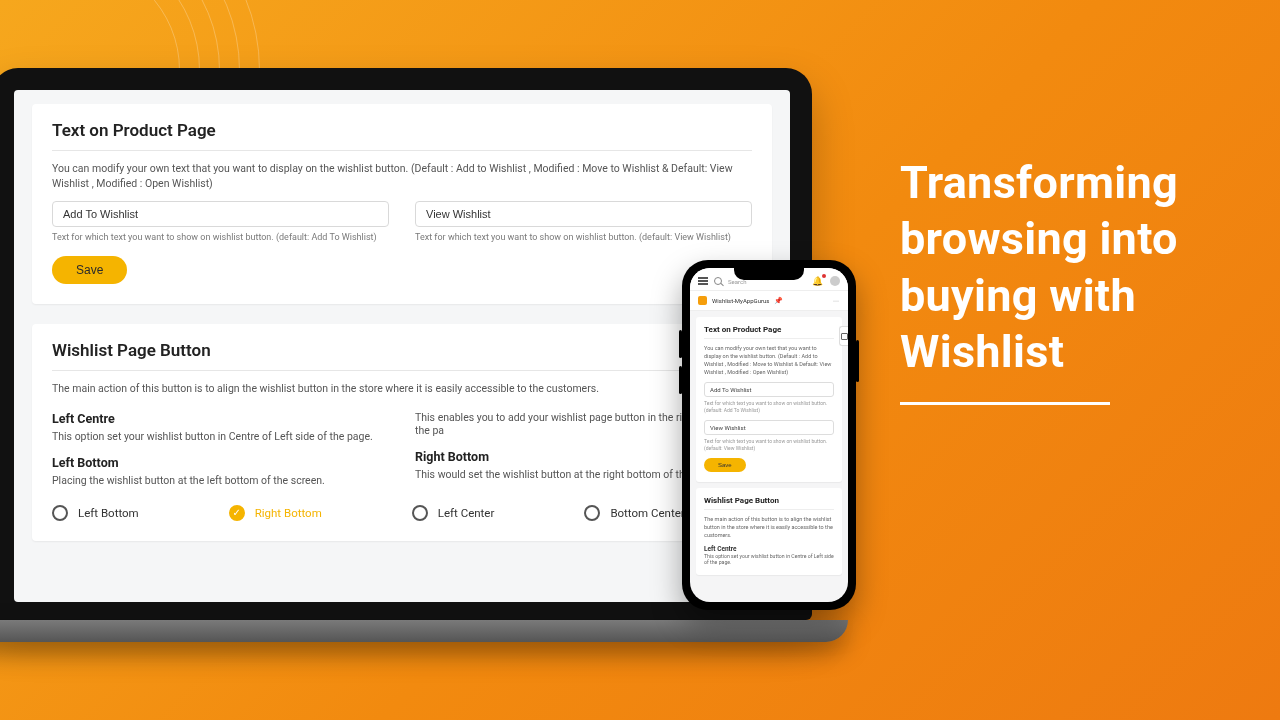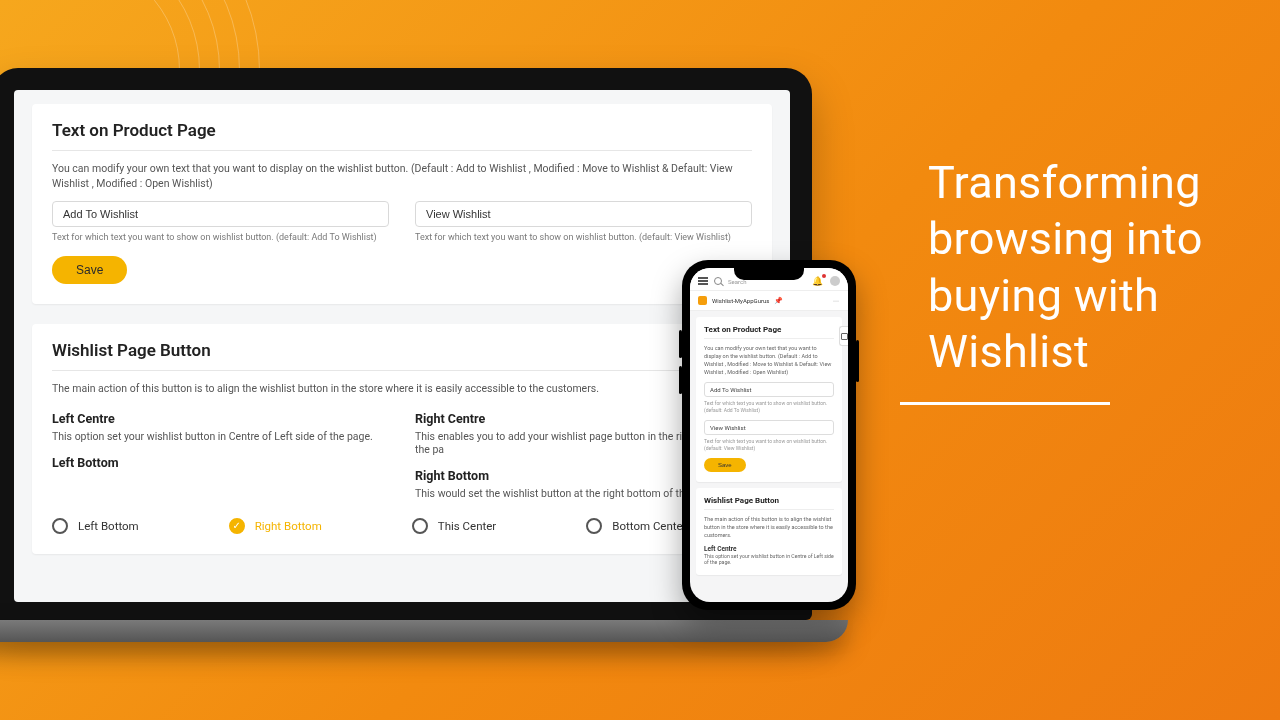--- a/index.html
+++ b/index.html
@@ -6,21 +6,21 @@
   html, body { width: 1280px; height: 720px; overflow: hidden; font-family: -apple-system, BlinkMacSystemFont, "Segoe UI", Roboto, Arial, sans-serif; }
   body { background: linear-gradient(135deg, #f6a71d 0%, #f28a0f 55%, #ee7a10 100%); position: relative; }
 
   
   .arcs { position: absolute; left: -120px; top: -120px; width: 380px; height: 380px; pointer-events: none; }
   .arcs span { position: absolute; inset: 0; border: 1px solid rgba(255,255,255,0.25); border-radius: 50%; }
   .arcs span:nth-child(2){ inset:20px } .arcs span:nth-child(3){ inset:40px } .arcs span:nth-child(4){ inset:60px } .arcs span:nth-child(5){ inset:80px }
 
   
   .headline { position: absolute; right: 50px; top: 155px; width: 330px; color: #fff; }
-  .headline h1 { font-size: 45px; line-height: 1.25; font-weight: 400; letter-spacing: .3px; margin-left: 28px; }
+  .headline h1 { font-size: 45px; line-height: 1.25; font-weight: 700; letter-spacing: .3px; }
   .headline hr { border: none; border-top: 3px solid #fff; width: 210px; margin-top: 22px; }
 
   
   .laptop { position: absolute; left: -8px; top: 68px; width: 820px; }
   .laptop-bezel { background: #111; border-radius: 26px 26px 6px 6px; padding: 22px 22px 18px 22px; box-shadow: 0 20px 40px rgba(0,0,0,.25); }
   .laptop-screen { background: #f5f6f7; height: 512px; overflow: hidden; border-radius: 4px; padding: 14px 18px; font-size: 11px; color: #2b2b2b; }
   .laptop-base { height: 22px; background: linear-gradient(#7a7a7a,#555); border-radius: 0 0 22px 22px; margin: 0 -36px; box-shadow: 0 10px 24px rgba(0,0,0,.35); }
 
   .card { background: #fff; border-radius: 4px; box-shadow: 0 1px 2px rgba(0,0,0,.06); padding: 16px 20px 20px; margin-bottom: 20px; }
   .card h2 { font-size: 17px; font-weight: 600; margin-bottom: 10px; color: #222; }
@@ -117,40 +117,40 @@
 
       <div class="card">
         <h2>Wishlist Page Button</h2>
         <hr class="sep">
         <p class="desc">The main action of this button is to align the wishlist button in the store where it is easily accessible to the customers.</p>
         <div class="row2">
           <div class="col">
             <div class="opt-head">Left Centre</div>
             <div class="opt-desc">This option set your wishlist button in Centre of Left side of the page.</div>
             <div class="opt-head">Left Bottom</div>
-          </div>
-          <div class="col">
-            <div class="opt-head">Right Centre</div>
+            <div class="opt-desc">Placing the wishlist button at the left bottom of the screen.</div>
+          </div>
+          <div class="col">
             <div class="opt-desc">This enables you to add your wishlist page button in the right-centre of the pa</div>
             <div class="opt-head">Right Bottom</div>
             <div class="opt-desc">This would set the wishlist button at the right bottom of the screen.</div>
           </div>
         </div>
         <div class="radio-row">
           <label class="radio">
               <span class="circ"></span>
               <span class="lbl">Left Bottom</span>
             </label>
           <label class="radio sel">
               <span class="circ">✓</span>
               <span class="lbl">Right Bottom</span>
             </label>
           <label class="radio">
               <span class="circ"></span>
-              <span class="lbl">This Center</span>
+              <span class="lbl">Left Center</span>
             </label>
           <label class="radio">
               <span class="circ"></span>
               <span class="lbl">Bottom Center</span>
             </label>
         </div>
       </div>
 
     </div>
   </div>

